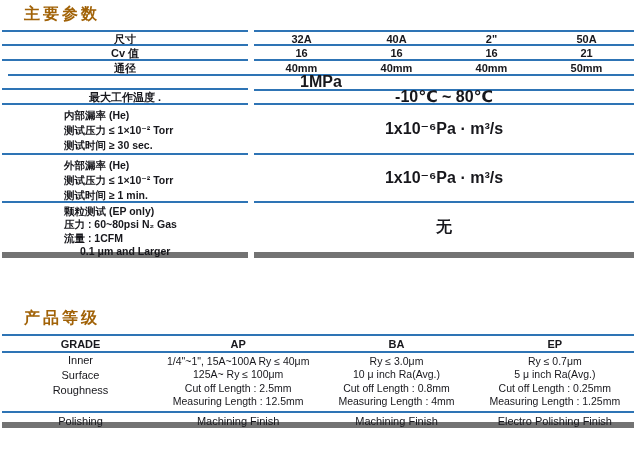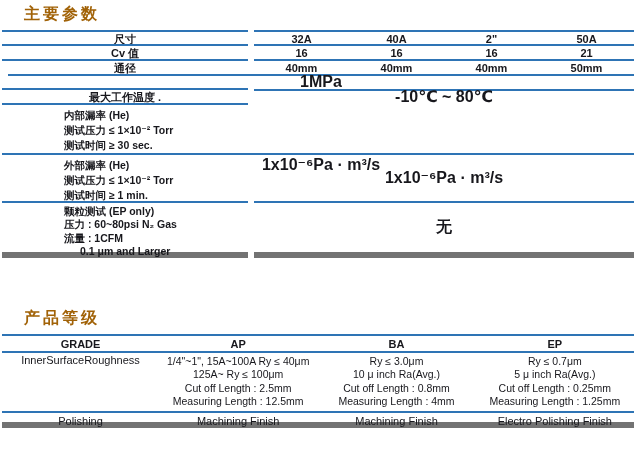--- a/index.html
+++ b/index.html
@@ -46,21 +46,21 @@
     display:flex;
     align-items:center;
     justify-content:center;
     font-weight:700;
     font-size:16px;
   }
   .h14 { height:14.5px;align-items:flex-end; }
   .h14 .lbl, .h14 .vcell, .h14 .vspan { line-height:12px; padding-top:1px; }
   .h14 .vspan { padding-top:0; }
 
-  .hb3a { height:50px;flex-direction:column; }
+  .hb3a { height:50px; }
   .hb3b { height:48px;justify-content:flex-end; }
   .hb4  { height:57px; }
   .t1 .blk {
     text-align:left;
     padding:3px 0 0 62px;
     font-weight:700;
     font-size:10.5px;
   }
   .t1 .blk .bl { line-height:15px; white-space:nowrap; }
   .hb4 .blk { padding-top:2px; }
@@ -72,21 +72,21 @@
 
   
   .t2 .gcol { width:157px; }
   .t2 .col  { flex:1; }
   .t2 .trow { gap:0; }
   .t2 .cell { text-align:center; }
   .t2 .hrow { height:17px; }
   .t2 .hcell { font-weight:700; font-size:11px; line-height:14px; padding-top:1px; }
   .t2 .rrow { height:60px; }
   .t2 .rlbl {
-    display:flex; flex-direction:row; justify-content:center;
+    display:flex; flex-direction:column; justify-content:flex-start;
     font-weight:400; font-size:11px; line-height:15px;
   }
   .t2 .rcell { padding-top:2px; font-weight:400; font-size:10.5px; }
   .t2 .rcell .bl { line-height:13.5px; white-space:nowrap; }
   .t2 .prow { height:17px; }
   .t2 .pcell { font-weight:400; font-size:11px; line-height:14px; padding-top:1px; }
 </style>
 </head>
 <body>
 

